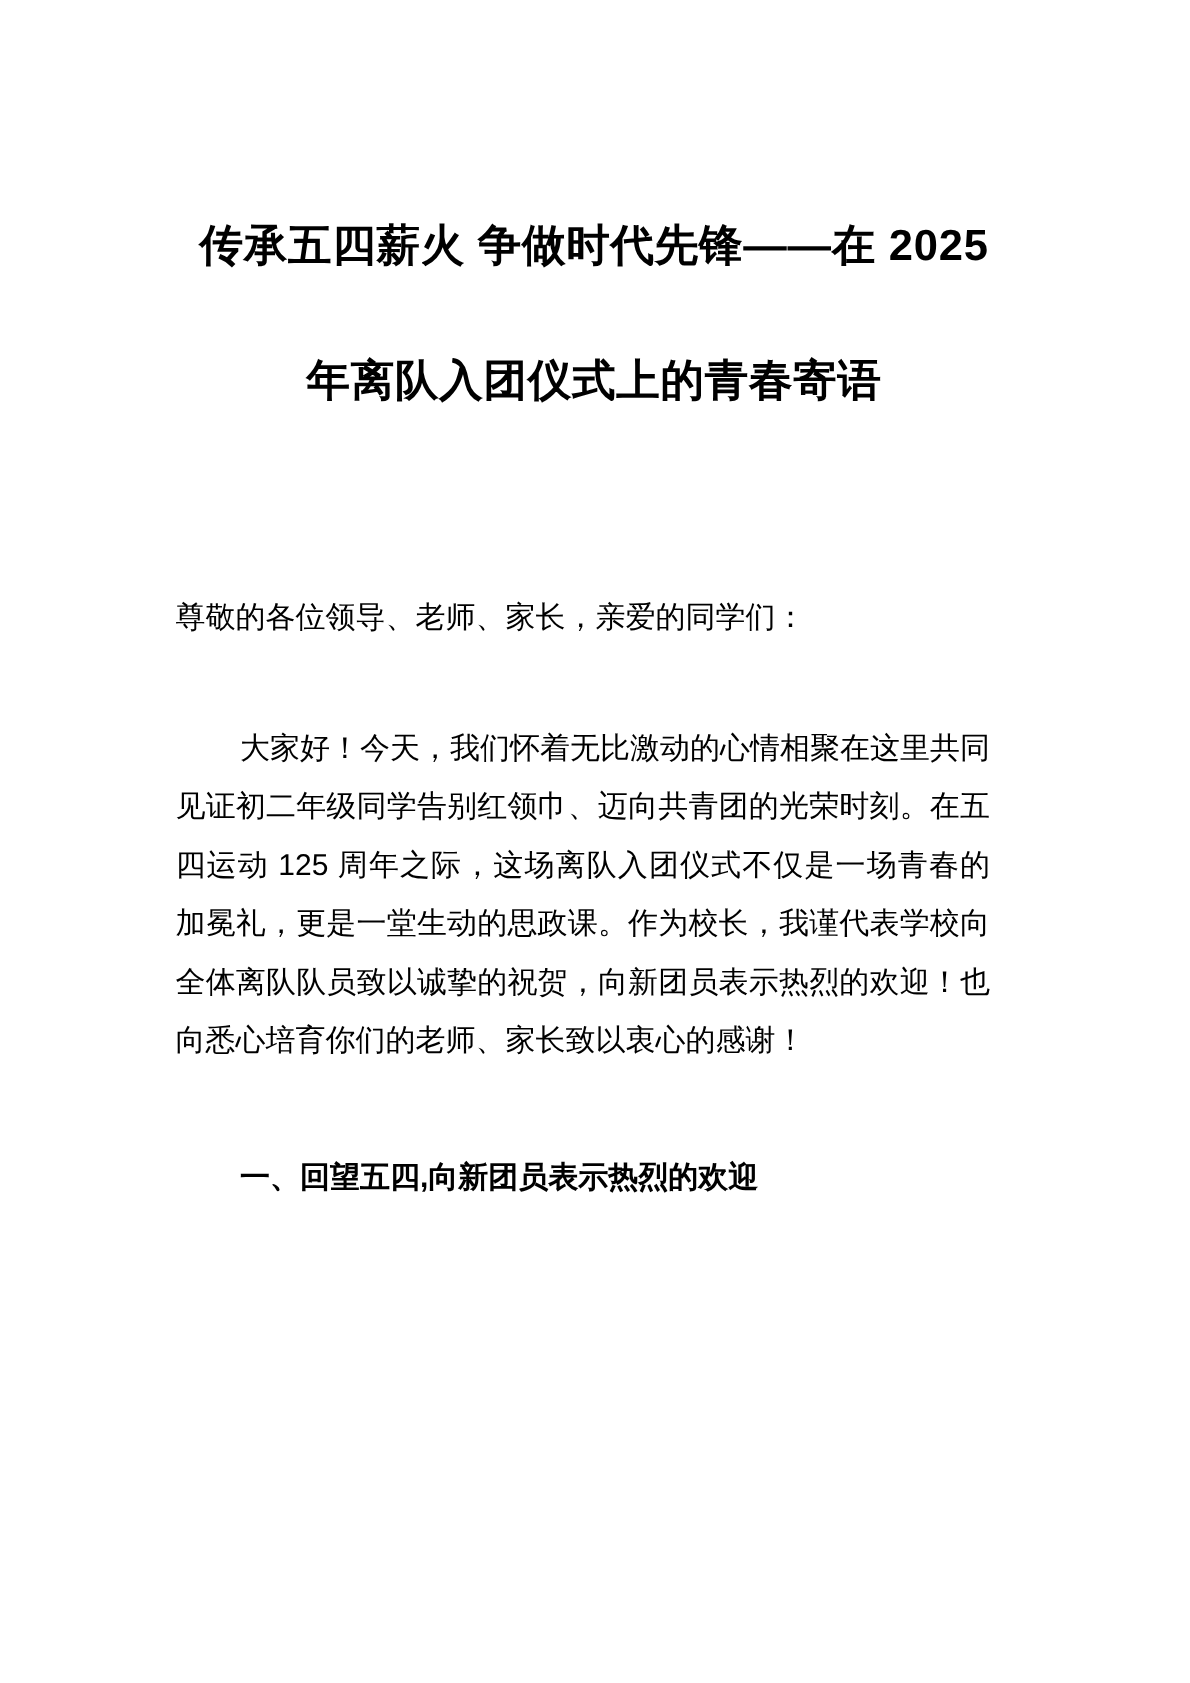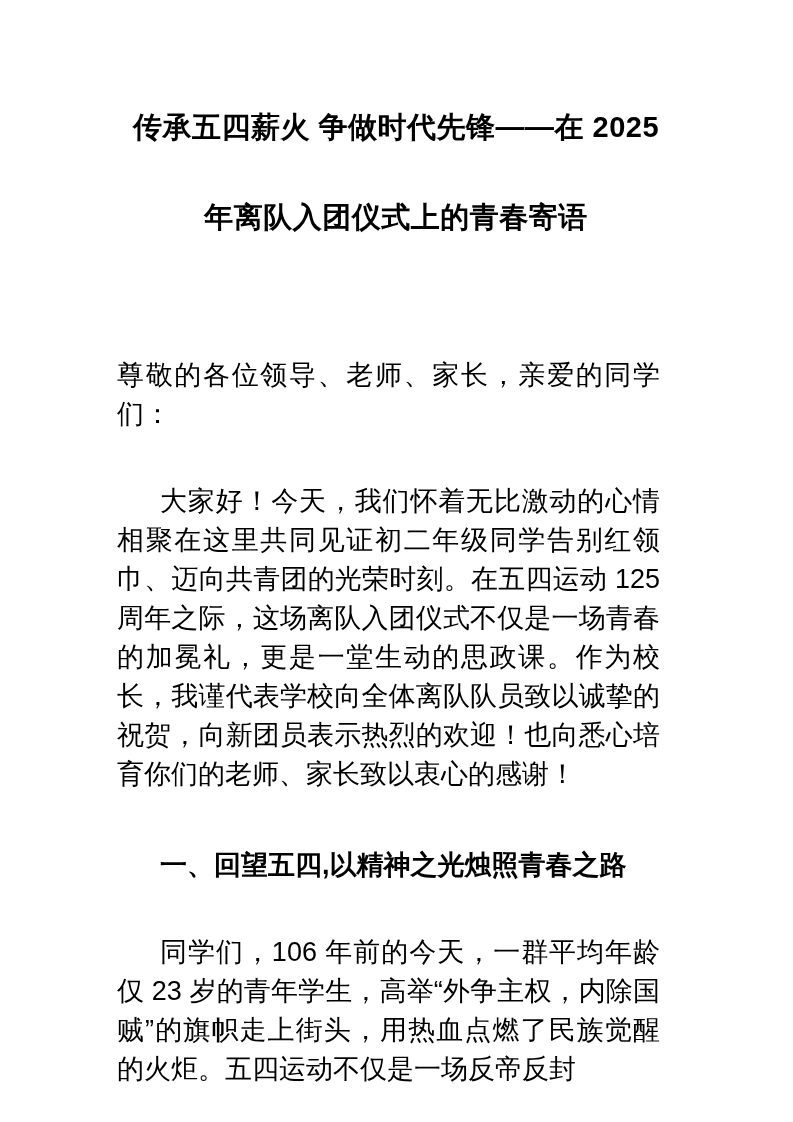--- a/index.html
+++ b/index.html
@@ -7,34 +7,34 @@
     padding: 0;
     background: #ffffff;
   }
   .page {
     position: relative;
     width: 793px;
     height: 1122px;
     background: #ffffff;
     color: #000000;
     box-sizing: border-box;
-    padding: 82px 118px 0 117px;
+    padding: 119px 118px 0 117px;
     overflow: hidden;
     font-family: "Liberation Sans", "DejaVu Sans", sans-serif;
   }
   .doc-title {
     font-size: 29px;
     font-weight: 700;
     line-height: 90px;
     text-align: center;
     letter-spacing: 0.5px;
     margin: 0 0 94px 0;
   }
   .doc-par {
-    font-size: 27px;
+    font-size: 20px;
     line-height: 39px;
     text-align: justify;
     margin: 48px 15px 0 0;
   }
   .doc-par.first {
     margin-top: 0;
   }
   .indent {
     text-indent: 43px;
   }
@@ -46,16 +46,15 @@
 </head>
 <body>
 
 <div class="page">
   <h1 class="doc-title">传承五四薪火 争做时代先锋——在 2025 年离队入团仪式上的青春寄语</h1>
 
   <p class="doc-par first">尊敬的各位领导、老师、家长，亲爱的同学们：</p>
 
   <p class="doc-par indent">大家好！今天，我们怀着无比激动的心情相聚在这里共同见证初二年级同学告别红领巾、迈向共青团的光荣时刻。在五四运动 125 周年之际，这场离队入团仪式不仅是一场青春的加冕礼，更是一堂生动的思政课。作为校长，我谨代表学校向全体离队队员致以诚挚的祝贺，向新团员表示热烈的欢迎！也向悉心培育你们的老师、家长致以衷心的感谢！</p>
 
-  <p class="doc-par indent doc-heading">一、回望五四,以精神之光烛照青春之路</p>
+  <p class="doc-par indent doc-heading">一、回望五四,向新团员表示热烈的欢迎</p>
 
-  <p class="doc-par indent">同学们，106 年前的今天，一群平均年龄仅 23 岁的青年学生，高举“外争主权，内除国贼”的旗帜走上街头，用热血点燃了民族觉醒的火炬。五四运动不仅是一场反帝反封</p>
 </div>
 
 </body></html>

